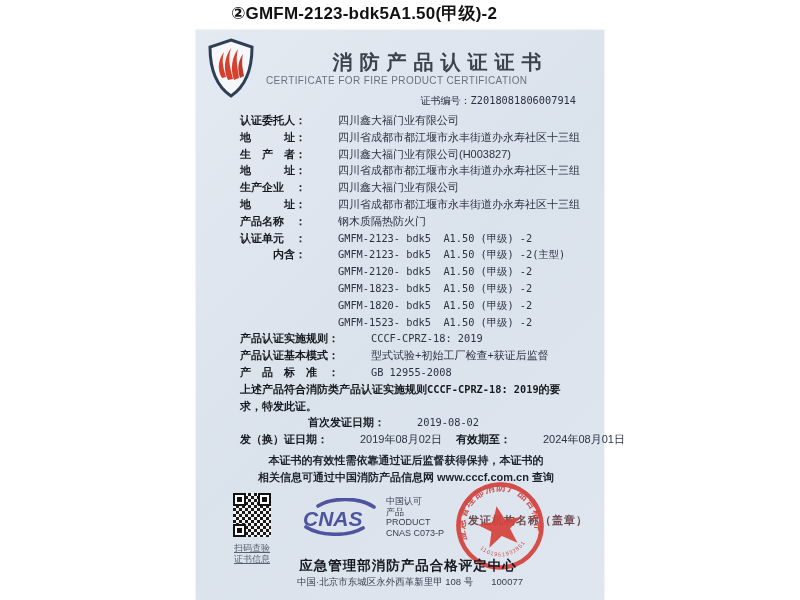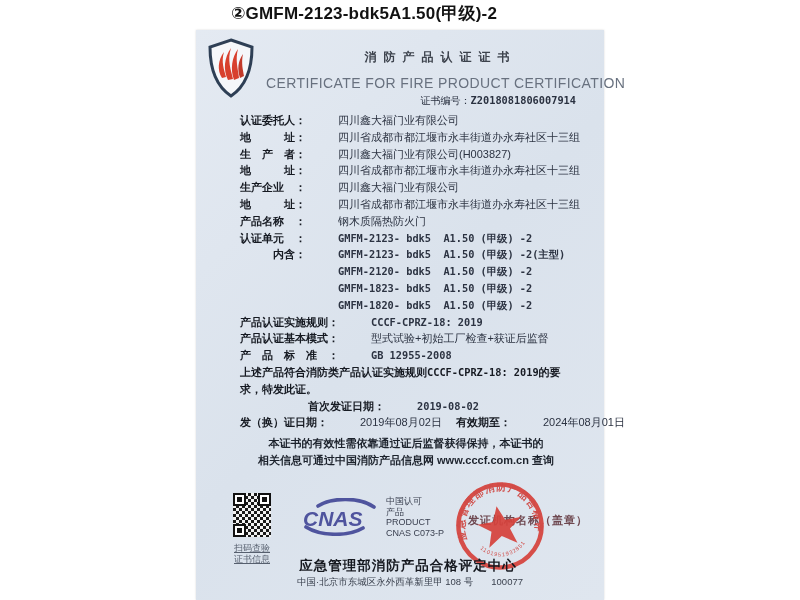--- a/index.html
+++ b/index.html
@@ -5,30 +5,30 @@
   html,body{margin:0;padding:0;}
   body{width:800px;height:600px;background:#ffffff;position:relative;overflow:hidden;
        font-family:"Liberation Sans","DejaVu Sans",sans-serif;}
   .page-title{position:absolute;top:2px;left:0;width:728px;text-align:center;
        font-size:17px;font-weight:bold;color:#121212;letter-spacing:.2px;}
   .certificate{position:absolute;left:196px;top:30px;width:408px;height:570px;
        background:linear-gradient(135deg,#e4eaf2 0%,#dae2ec 50%,#dfe6ef 100%);
        box-shadow:0 0 2px rgba(0,0,0,.15);}
   .shield-logo{position:absolute;left:9px;top:8px;}
   .hdr-title{position:absolute;top:19px;left:95px;right:14px;text-align:center;
-       font-size:12px;font-weight:bold;letter-spacing:7px;color:#3c424c;white-space:nowrap;}
-  .hdr-en{position:absolute;top:45px;left:70px;right:25px;text-align:center;
-       font-size:14px;color:#68717f;letter-spacing:.4px;white-space:nowrap;}
+       font-size:20px;font-weight:bold;letter-spacing:7px;color:#3c424c;white-space:nowrap;}
+  .hdr-en{position:absolute;top:45px;left:70px;right:25px;text-align:left;
+       font-size:10px;color:#68717f;letter-spacing:.4px;white-space:nowrap;}
   .cert-no{position:absolute;top:64px;right:28px;font-size:10px;color:#2a3140;white-space:nowrap;}
   .cert-body{position:absolute;top:82px;left:44px;right:32px;font-size:11px;
        line-height:16.8px;color:#2c3342;}
   .row{white-space:nowrap;}
   .lbl{font-weight:bold;color:#161a22;white-space:pre;}
   .val{color:#2c3342;white-space:pre;margin-left:32px;}
-  .mono{font-family:"DejaVu Sans Mono","Liberation Mono",monospace;font-size:10.3px;font-weight:bold;}
+  .mono{font-family:"DejaVu Sans Mono","Liberation Mono",monospace;font-size:10.3px;}
   .statement{font-weight:bold;color:#161a22;white-space:normal;}
   .statement .code{font-family:"DejaVu Sans Mono","Liberation Mono",monospace;font-size:10.3px;}
   .first-issue{margin-left:68px;}
   .gap2{margin-left:14px;text-align:center;}
   .notice{margin-top:4px;text-align:center;font-weight:bold;color:#1c222c;}
   .qr{position:absolute;left:37px;top:463px;width:38px;height:44px;background:
        repeating-conic-gradient(#1a1a1a 0% 25%,#f2f2f2 0% 50%) 0 0/6px 6px;}
   .qr .f{position:absolute;width:9px;height:9px;border:2px solid #111;background:#fff;}
   .qr .f::after{content:"";position:absolute;left:2px;top:2px;width:5px;height:5px;background:#111;}
   .f-tl{left:0;top:0}.f-tr{right:0;top:0}.f-bl{left:0;bottom:0}
@@ -74,20 +74,21 @@
     <div class="row"><span class="lbl">生　产　者：</span><span class="val">四川鑫大福门业有限公司(H003827)</span></div>
     <div class="row"><span class="lbl">地　　　址：</span><span class="val">四川省成都市都江堰市永丰街道办永寿社区十三组</span></div>
     <div class="row"><span class="lbl">生产企业　：</span><span class="val">四川鑫大福门业有限公司</span></div>
     <div class="row"><span class="lbl">地　　　址：</span><span class="val">四川省成都市都江堰市永丰街道办永寿社区十三组</span></div>
     <div class="row"><span class="lbl">产品名称　：</span><span class="val">钢木质隔热防火门</span></div>
     <div class="row"><span class="lbl">认证单元　：</span><span class="val mono">GMFM-2123- bdk5  A1.50 (甲级) -2</span></div>
     <div class="row"><span class="lbl">　　　内含：</span><span class="val mono">GMFM-2123- bdk5  A1.50 (甲级) -2(主型)</span></div>
     <div class="row"><span class="lbl">　　　　　　</span><span class="val mono">GMFM-2120- bdk5  A1.50 (甲级) -2</span></div>
     <div class="row"><span class="lbl">　　　　　　</span><span class="val mono">GMFM-1823- bdk5  A1.50 (甲级) -2</span></div>
     <div class="row"><span class="lbl">　　　　　　</span><span class="val mono">GMFM-1820- bdk5  A1.50 (甲级) -2</span></div>
+    <div class="row"><span class="lbl">　　　　　　</span><span class="val mono">GMFM-1523- bdk5  A1.50 (甲级) -2</span></div>
     <div class="row"><span class="lbl">产品认证实施规则：</span><span class="val mono">CCCF-CPRZ-18: 2019</span></div>
     <div class="row"><span class="lbl">产品认证基本模式：</span><span class="val">型式试验+初始工厂检查+获证后监督</span></div>
     <div class="row"><span class="lbl">产　品　标　准　：</span><span class="val mono">GB 12955-2008</span></div>
 
     <div class="statement"><span>上述产品符合消防类产品认证实施规则</span><span class="code">CCCF-CPRZ-18: 2019</span><span>的要求，特发此证。</span></div>
 
     <div class="row first-issue"><span class="lbl">首次发证日期：</span><span class="val mono">2019-08-02</span></div>
     <div class="row"><span class="lbl">发（换）证日期：</span><span class="val">2019年08月02日</span><span class="lbl gap2">有效期至：</span><span class="val">2024年08月01日</span></div>
 
     <div class="notice">

